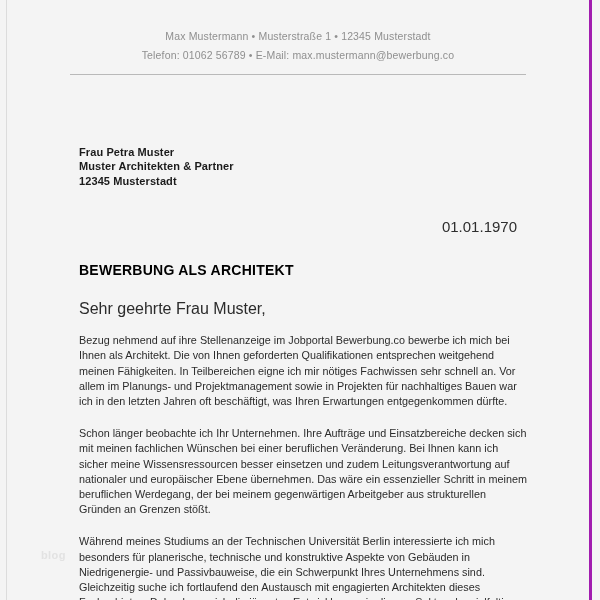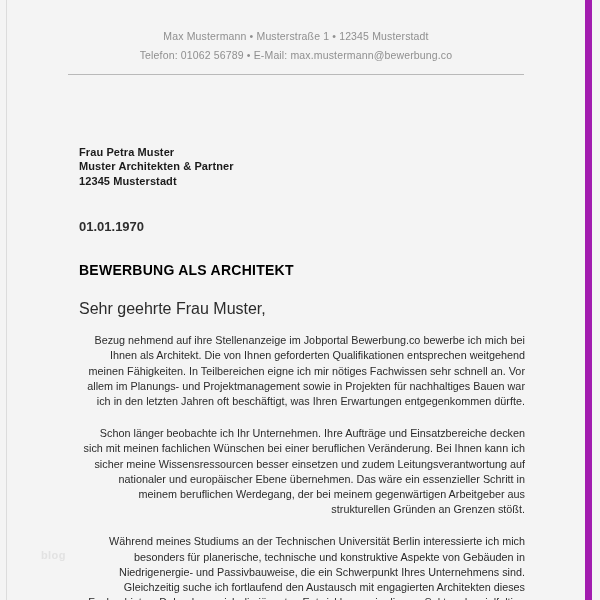--- a/index.html
+++ b/index.html
@@ -26,21 +26,21 @@
 
   
   .sheet {
     position: absolute;
     left: 6px;
     top: 0;
     width: 586px;
     height: 600px;
     background: #f4f4f4;
     border-left: 1px solid #dcdcdc;
-    border-right: 7px solid #a21caf;
+    border-right: 3px solid #a21caf;
     box-sizing: border-box;
   }
 
   .letter {
     position: absolute;
     left: 0;
     top: 0;
     right: 0;
     bottom: 0;
     padding: 0;
@@ -77,26 +77,25 @@
     font-weight: bold;
     line-height: 14.4px;
     letter-spacing: 0.1px;
   }
   .recipient div {
     white-space: nowrap;
   }
 
   .date-row {
     margin-top: 32px;
-    text-align: left;
+    text-align: right;
     padding-right: 12px;
     color: #2e2e2e;
-    font-size: 13px;
+    font-size: 15px;
     line-height: 14px;
-    font-weight: bold;
   }
 
   .subject {
     margin-top: 27px;
     color: #000000;
     font-size: 14px;
     font-weight: bold;
     letter-spacing: 0.25px;
     line-height: 18px;
   }
@@ -109,21 +108,21 @@
   }
 
   .paragraphs {
     margin-top: 0;
   }
   .paragraph {
     margin-top: 17px;
     color: #2b2b2b;
     font-size: 10.8px;
     line-height: 15.2px;
-    text-align: right;
+    text-align: left;
     letter-spacing: 0.01px;
   }
 
   
   .watermark {
     position: absolute;
     left: 34px;
     top: 549px;
     color: #e2e2e2;
     font-size: 11px;

